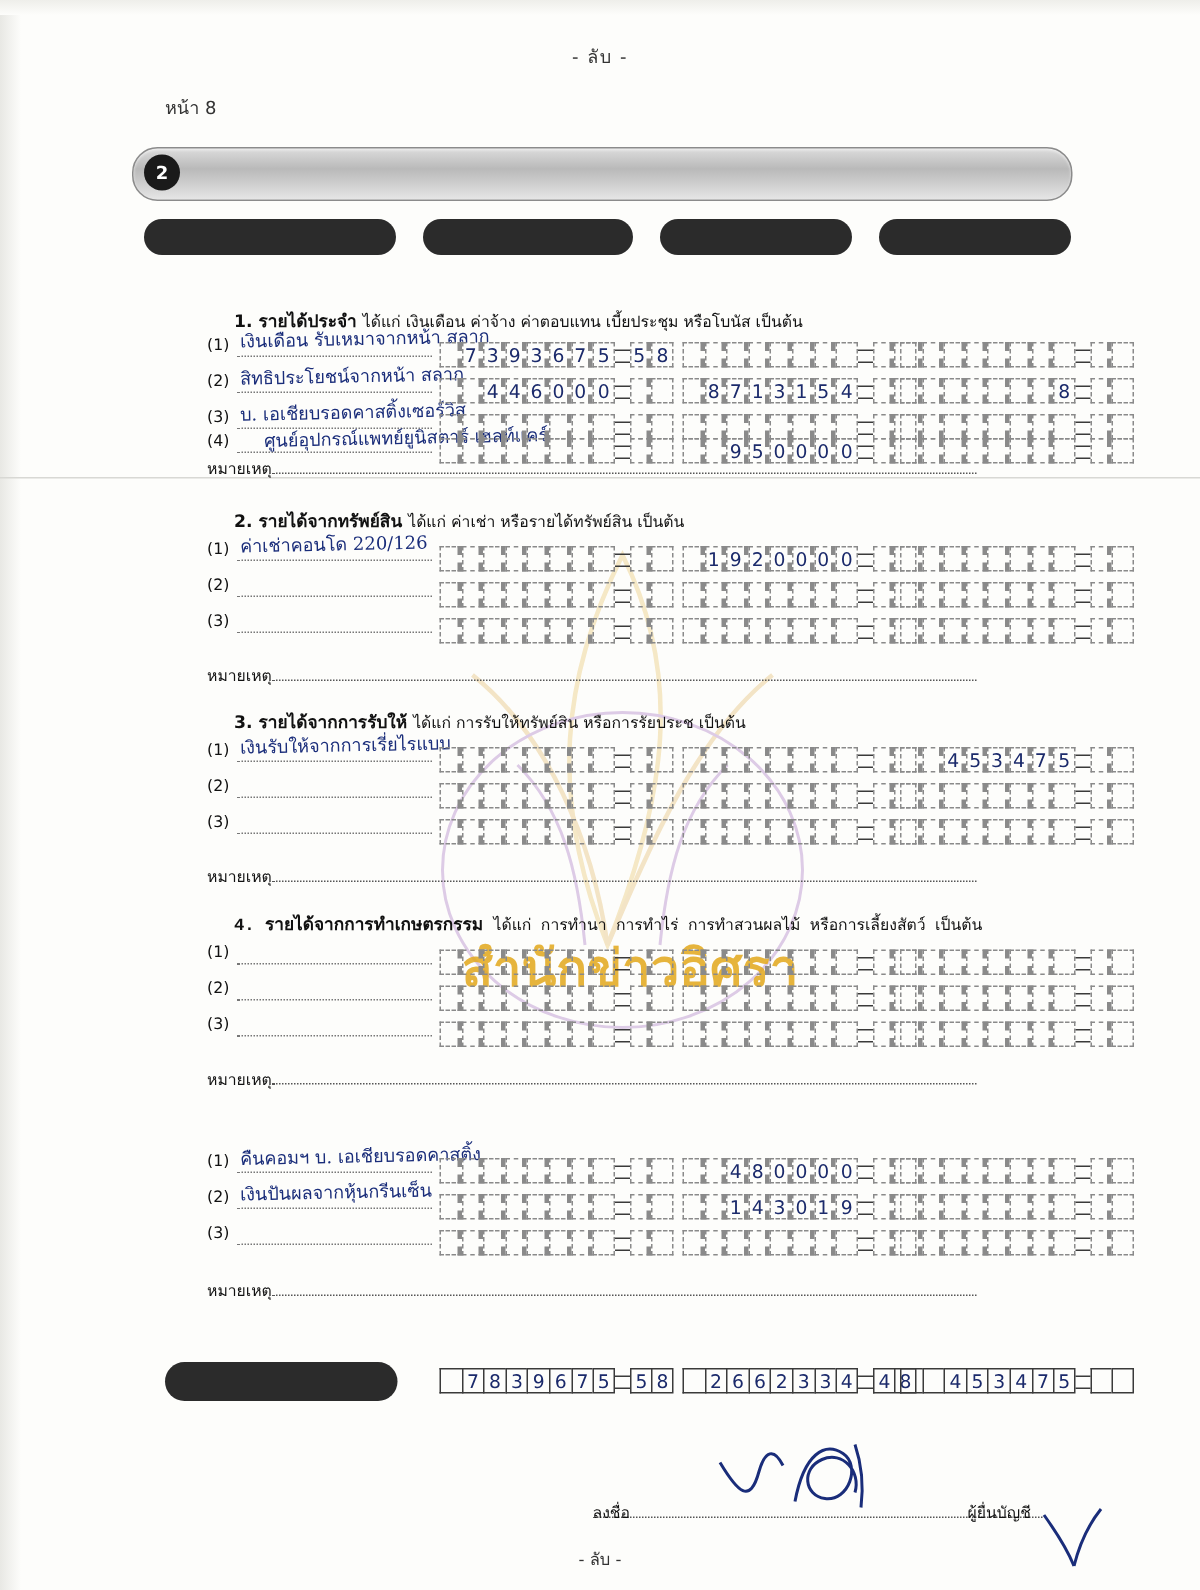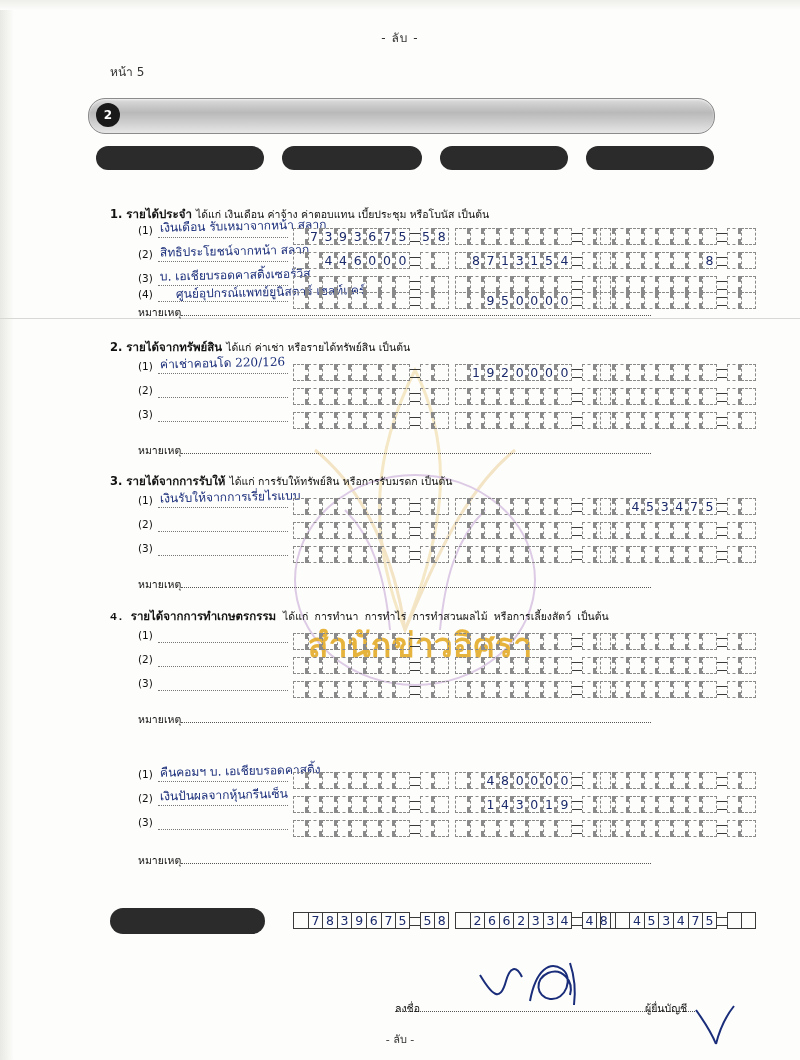--- a/index.html
+++ b/index.html
@@ -56,21 +56,21 @@
   }
   .pill span{
     display:block;text-align:center;line-height:24px;color:#3a3a3a;font-size:10px;
   }
   .pill1{left:96px;width:168px;}
   .pill2{left:282px;width:140px;}
   .pill3{left:440px;width:128px;}
   .pill4{left:586px;width:128px;}
 
   
-  .sec-title{position:absolute;font-size:11.5px;color:#111;font-weight:bold;}
+  .sec-title{position:absolute;font-size:11.5px;color:#111;font-weight:bold;margin-left:46px;}
   .sec-sub{font-weight:normal;font-size:10.5px;}
   .note{position:absolute;font-size:10.5px;color:#111;}
   .note .dots{display:inline-block;border-bottom:1px dotted #555;width:470px;height:11px;}
 
   .row-label{position:absolute;font-size:10.5px;color:#111;}
   .row-line{position:absolute;border-bottom:1px dotted #777;height:1px;}
 
   
   .grp{position:absolute;display:flex;height:17px;}
   .grp .cell{
@@ -132,21 +132,21 @@
   }
 </style>
 </head>
 <body>
 
 <div class="page">
   <div class="scan-edge-left"></div>
   <div class="scan-edge-top"></div>
 
   <div class="top-secret">- ลับ -</div>
-  <div class="page-no">หน้า 5</div>
+  <div class="page-no">หน้า 8</div>
 
   <div class="hdr-bar"></div>
   <div class="hdr-num">2</div>
 
   <div class="pill pill1">
       <span></span>
     </div>
   <div class="pill pill2">
       <span></span>
     </div>
@@ -209,21 +209,21 @@
 
   <div class="row-label" style="left:138px;top:408px;">(3)</div>
   <div class="row-line" style="left:158px;top:420px;width:130px;"></div>
 
   <div class="note" style="left:138px;top:442px;">
     <span>หมายเหตุ</span><span class="dots"></span>
   </div>
 
   <div class="sec-title" style="left:110px;top:472px;">
     <span>3. รายได้จากการรับให้</span>
-    <span class="sec-sub">ได้แก่ การรับให้ทรัพย์สิน หรือการรับมรดก เป็นต้น</span>
+    <span class="sec-sub">ได้แก่ การรับให้ทรัพย์สิน หรือการรัยประช เป็นต้น</span>
   </div>
   <div class="row-label" style="left:138px;top:494px;">(1)</div>
   <div class="row-line" style="left:158px;top:506px;width:130px;"></div>
   <div class="hand" style="left:160px;top:487px;">เงินรับให้จากการเรี่ยไรแบบ</div>
 
   <div class="row-label" style="left:138px;top:518px;">(2)</div>
   <div class="row-line" style="left:158px;top:530px;width:130px;"></div>
 
   <div class="row-label" style="left:138px;top:542px;">(3)</div>
   <div class="row-line" style="left:158px;top:554px;width:130px;"></div>

